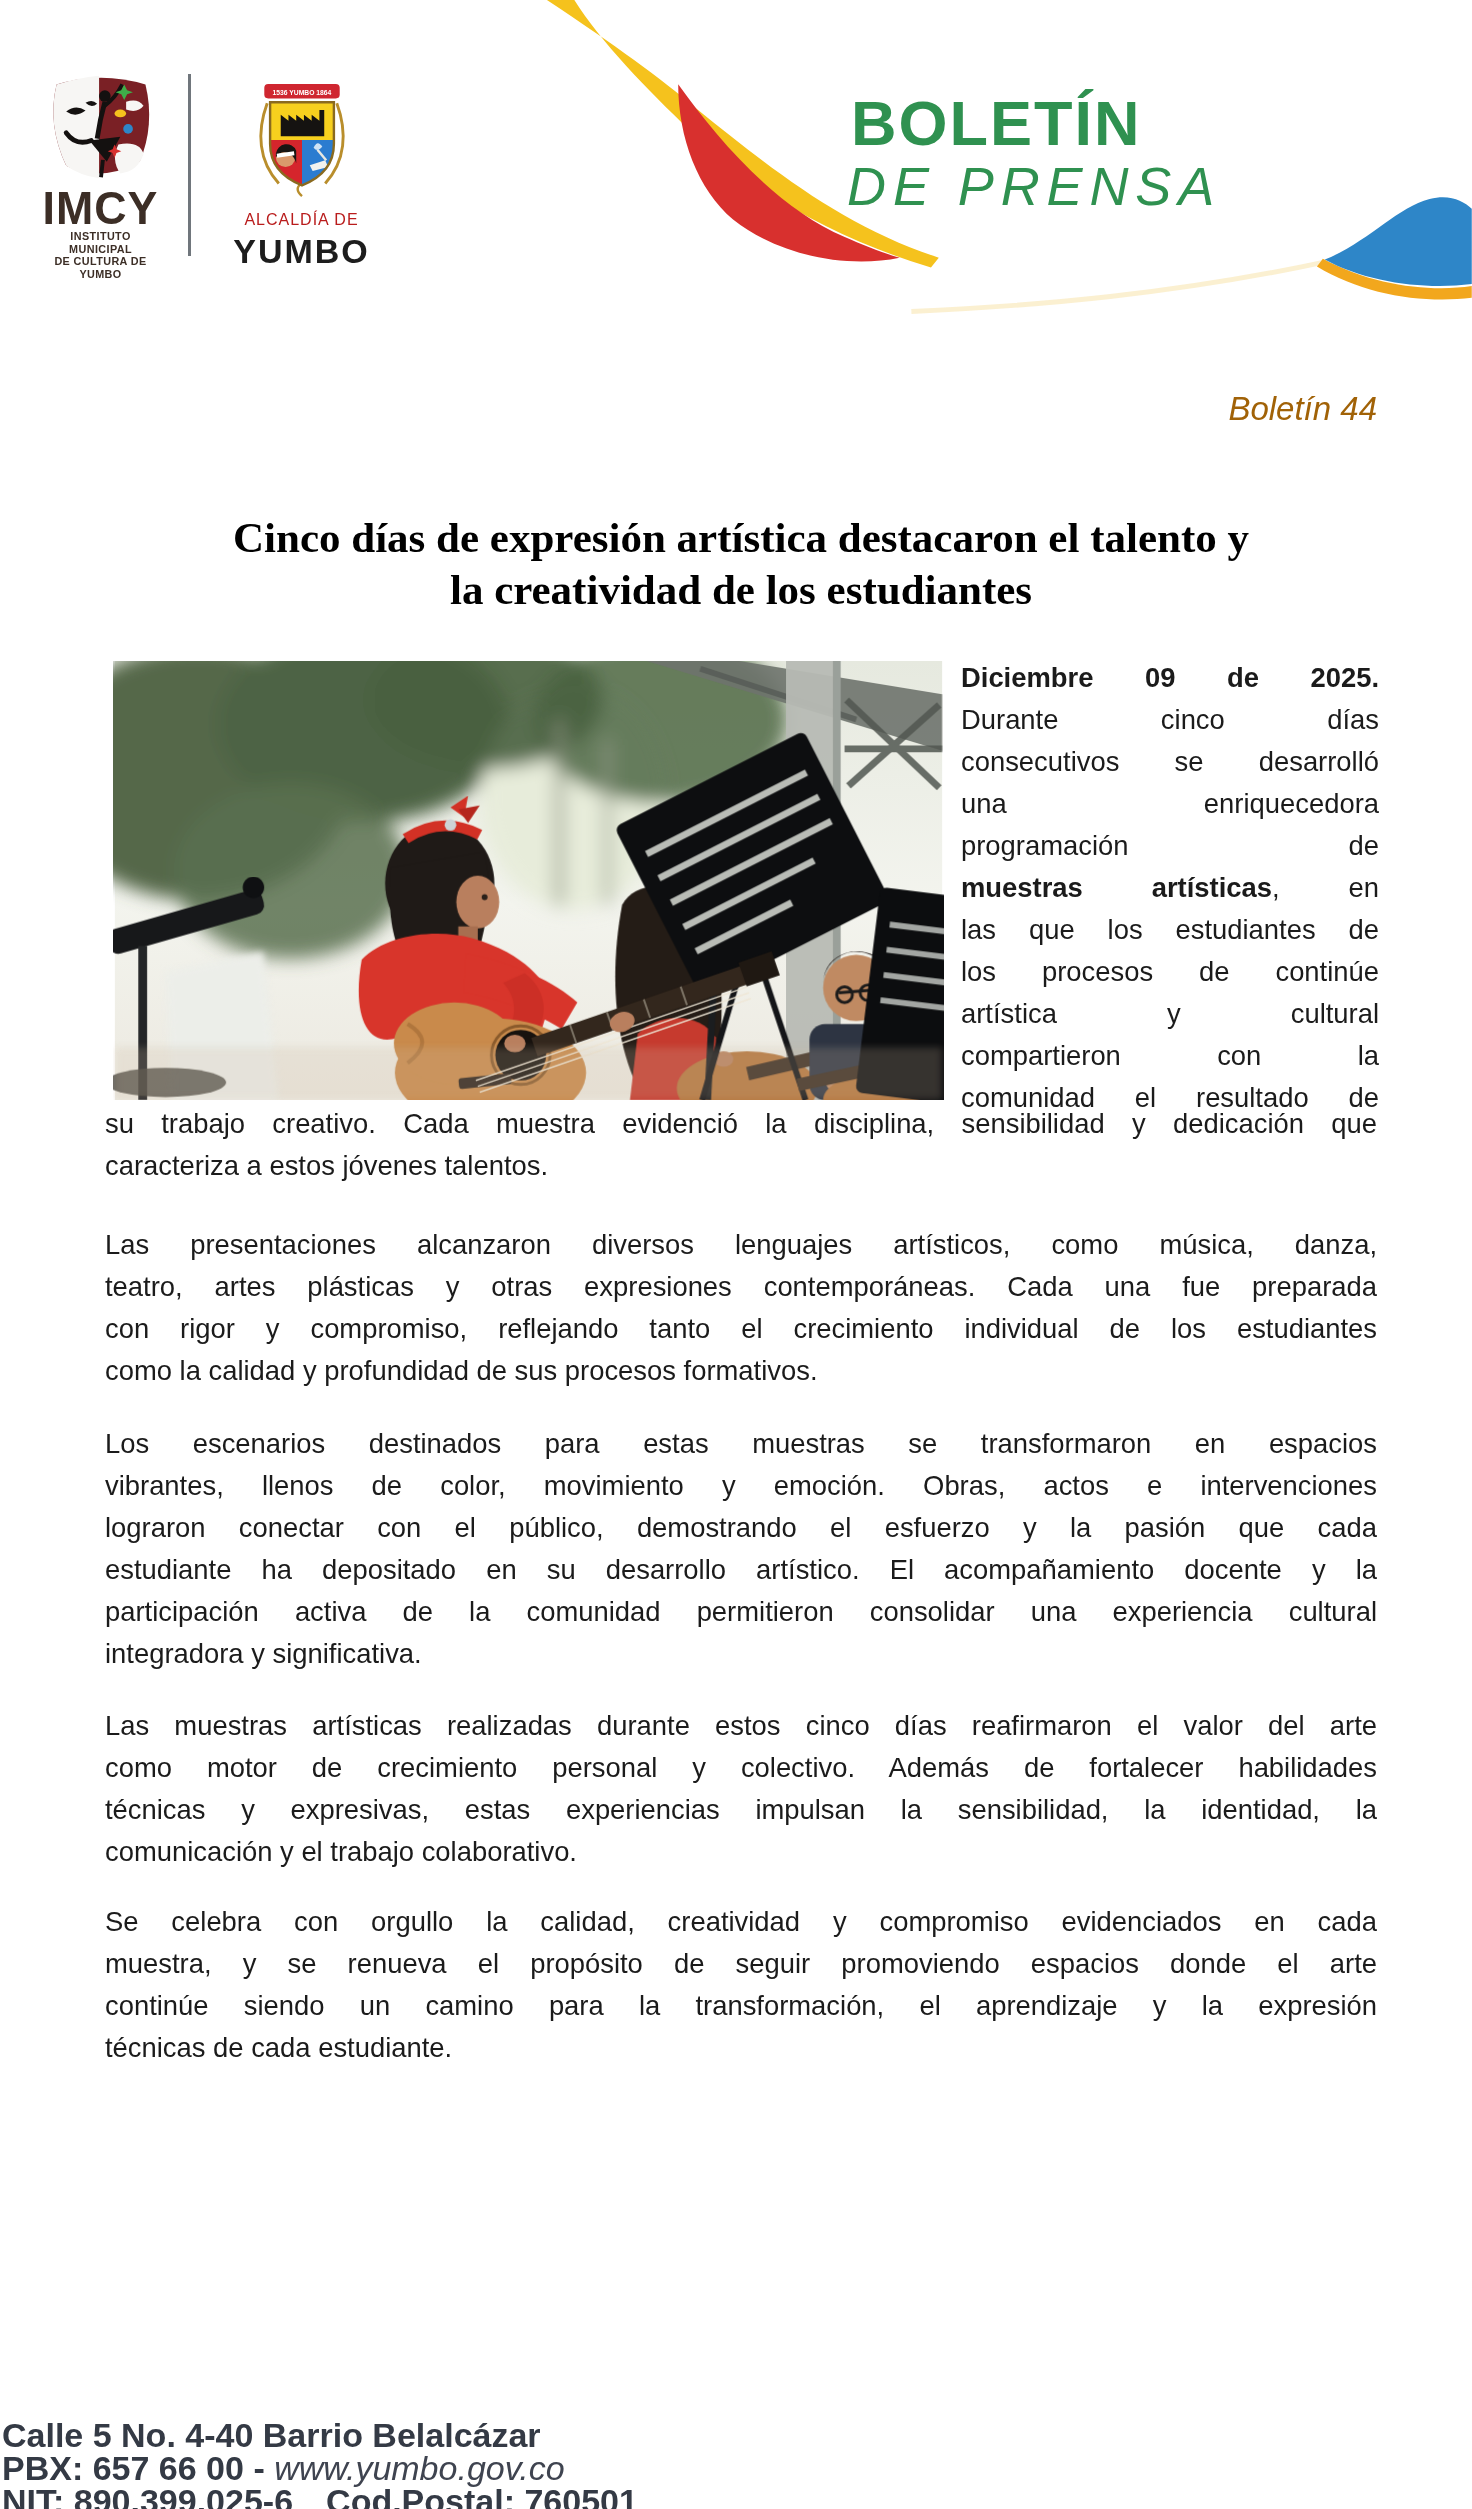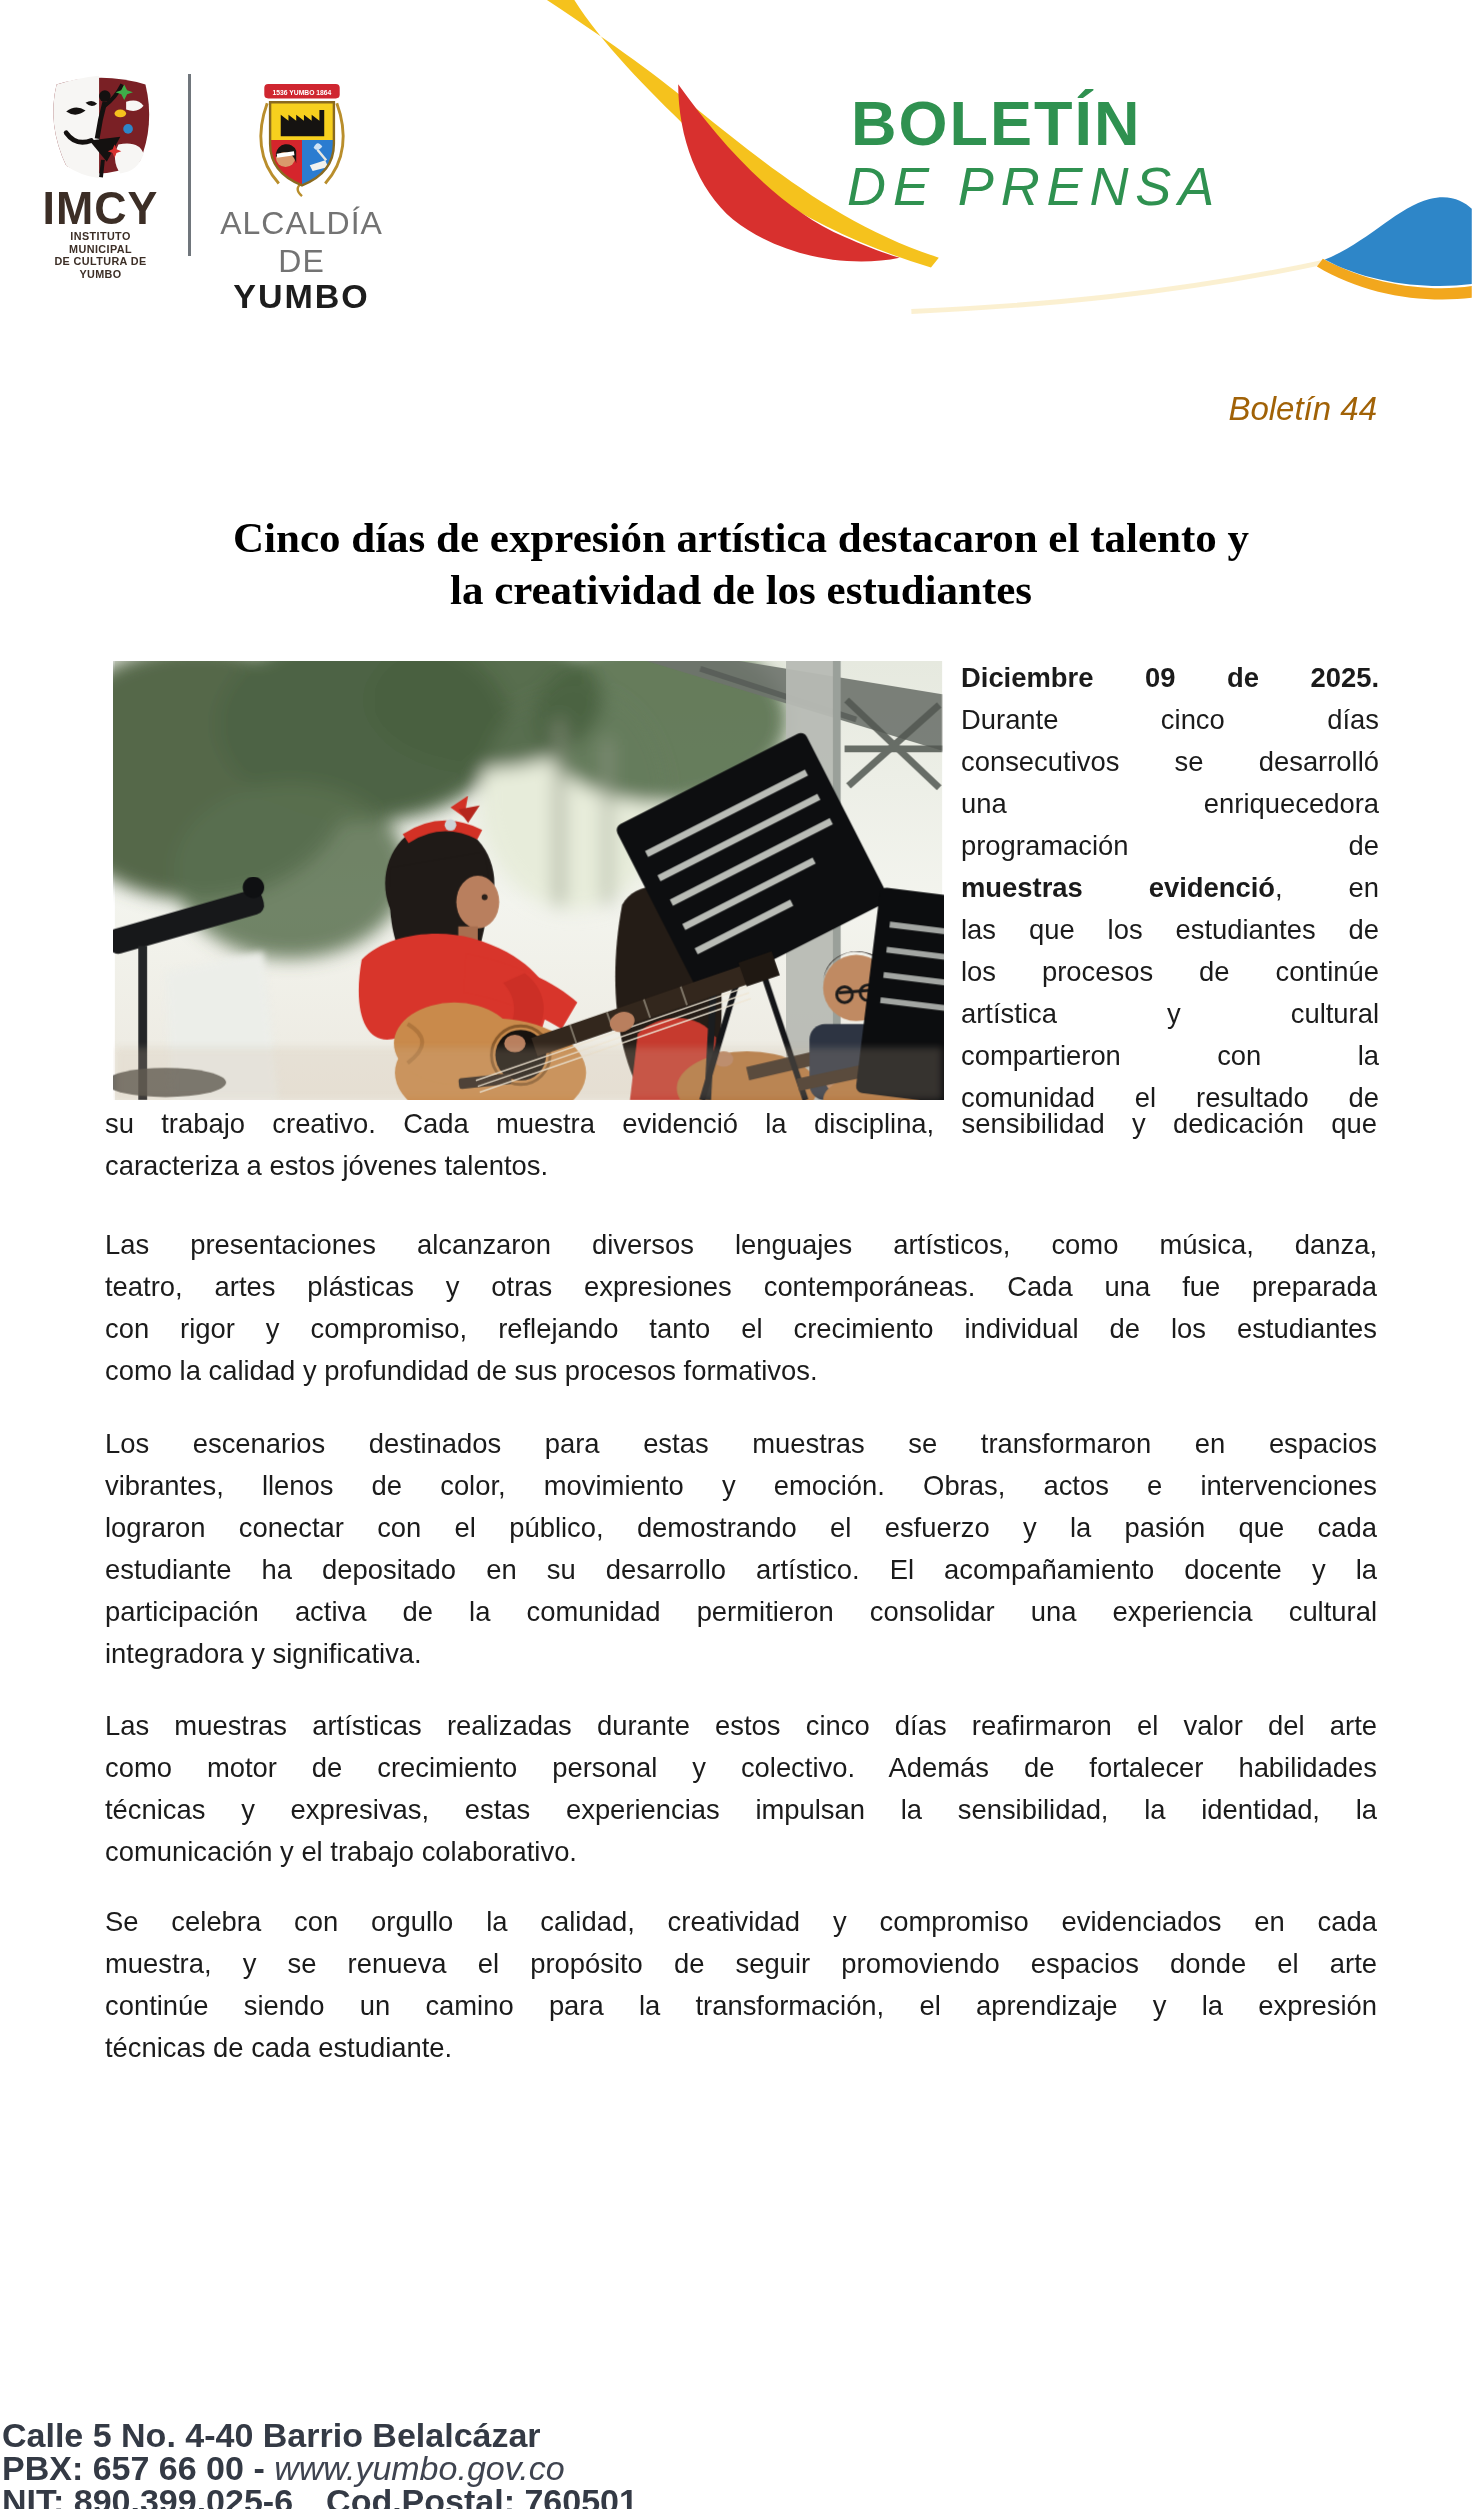--- a/index.html
+++ b/index.html
@@ -6,21 +6,21 @@
   #page{position:relative;width:1472px;height:2509px;background:#ffffff;overflow:hidden;
         font-family:"Liberation Sans","DejaVu Sans",sans-serif;color:var(--ink,#1b1b1b);}
   
   #header{position:absolute;left:0;top:0;width:1472px;height:338px;}
   #header-decor{position:absolute;left:0;top:0;width:1472px;height:338px;}
   #imcy-logo{position:absolute;left:39px;top:69px;width:123px;text-align:center;}
   #imcy-acronym{font-weight:bold;font-size:43px;letter-spacing:1px;color:var(--brown);line-height:43px;margin-top:2px;transform:scale(1.04,1.08);}
   .imcy-sub{font-size:10.8px;font-weight:bold;color:var(--brown);letter-spacing:0.4px;line-height:12.7px;}
   #header-divider{position:absolute;left:188px;top:74px;width:2.9px;height:182px;background:#70767c;}
   #alcaldia-logo{position:absolute;left:218px;top:82px;width:167px;text-align:center;}
-  #alcaldia-line1{font-size:32px;color:#737373;letter-spacing:1px;line-height:38px;margin-top:5.9px;}
+  #alcaldia-line1{font-size:16px;color:#b91c1c;letter-spacing:1px;line-height:31px;margin-top:5.9px;}
   #alcaldia-line2{font-size:34px;font-weight:bold;color:#1d1d1d;letter-spacing:2px;line-height:33px;}
   #boletin-word{position:absolute;left:851px;top:94px;color:var(--green);font-weight:800;font-size:63px;letter-spacing:2px;line-height:59px;}
   #prensa-word{position:absolute;left:847px;top:159px;color:var(--green);font-style:italic;font-weight:400;font-size:54px;letter-spacing:6.9px;line-height:55px;}
   
   #bulletin-number{position:absolute;left:105px;top:390px;width:1272px;text-align:right;
       font-style:italic;font-size:33px;color:#a16207;}
   #article-title{position:absolute;left:105px;top:480px;width:1272px;text-align:center;
       font-family:"Liberation Serif","DejaVu Serif",serif;font-weight:bold;font-size:43px;line-height:52px;color:#000;margin-top:32px;}
   #article-photo{position:absolute;left:113px;top:661px;width:831px;height:439px;overflow:hidden;}
   #intro-side{position:absolute;left:961px;top:657px;width:418px;}
@@ -262,21 +262,21 @@
       <rect x="0" y="396" width="848" height="54" fill="#cdb9a2" opacity=".22" filter="url(#b4)"></rect>
     </svg>
   </div>
 
   <div id="intro-side">
       <div class="bline j"><b>Diciembre 09 de 2025.</b></div>
       <div class="bline j">Durante cinco días</div>
       <div class="bline j">consecutivos se desarrolló</div>
       <div class="bline j">una enriquecedora</div>
       <div class="bline j">programación de</div>
-      <div class="bline j"><b>muestras evidenció</b>, en</div>
+      <div class="bline j"><b>muestras artísticas</b>, en</div>
       <div class="bline j">las que los estudiantes de</div>
       <div class="bline j">los procesos de continúe</div>
       <div class="bline j">artística y cultural</div>
       <div class="bline j">compartieron con la</div>
       <div class="bline j">comunidad el resultado de</div>
     </div>
 
   <div id="par-0" class="parablock">
       <div class="bline j">su trabajo creativo. Cada muestra evidenció la disciplina, sensibilidad y dedicación que</div>
       <div class="bline">caracteriza a estos jóvenes talentos.</div>

